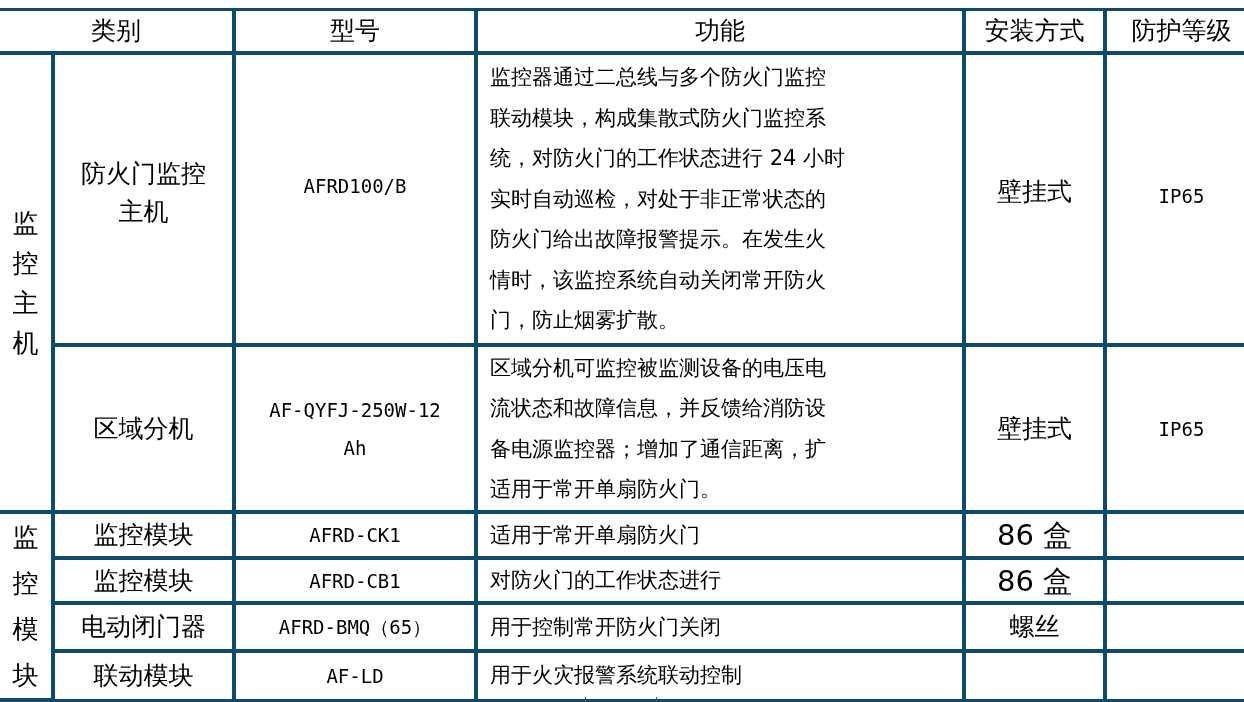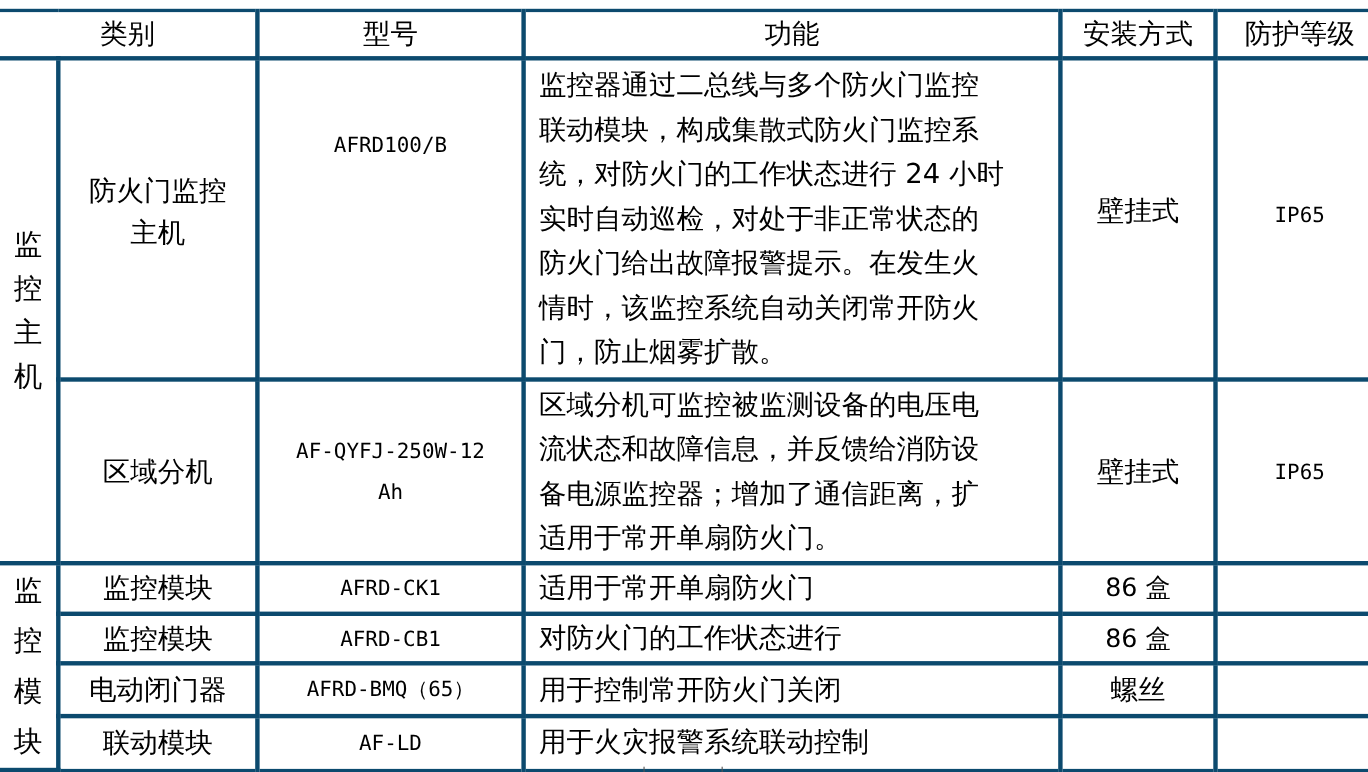--- a/index.html
+++ b/index.html
@@ -7,24 +7,24 @@
          font-family: "DejaVu Sans", "Liberation Sans", sans-serif; color: #000; }
   table { position: absolute; left: 0; top: 8px; border-collapse: collapse; table-layout: fixed; width: 1244px; }
   td, th { border: 4px solid #0c4a6e; padding: 0; vertical-align: middle; text-align: center;
            font-weight: normal; font-size: 25px; line-height: 38px; }
   table tr:first-child th { border-top-width: 3px; }
   table tr:last-child td { border-bottom-width: 3px; }
   td:first-child, th:first-child { border-left: none; }
   td:last-child, th:last-child { border-right: none; padding-left: 12px; }
   th { height: 40px; }
   .mono { font-family: "DejaVu Sans Mono", "Liberation Mono", monospace; font-size: 19px; }
-  .func { text-align: left; padding: 0 8px 0 12px; line-height: 40.5px; font-size: 25px; margin-left: 22px; }
+  .func { text-align: left; padding: 0 8px 0 12px; line-height: 40.5px; font-size: 21px; margin-left: 22px; }
   .vert { font-size: 26px; line-height: 40px; width: 1em; margin: 0 auto; }
   .cat-inner { line-height: 38px; }
-  .small { font-size: 23px; }
+  .small { font-size: 29px; }
   .tick { position: absolute; top: 697px; height: 5px; border-left: 1px solid #555; }
 </style>
 </head>
 <body>
 
 <table>
   <colgroup>
     <col style="width:53px">
     <col style="width:181px">
     <col style="width:242px">
@@ -47,21 +47,21 @@
         <div>监</div>
         <div>控</div>
         <div>主</div>
         <div>机</div>
       </div>
     </td>
     <td style="vertical-align:top; padding-top:100px;border-radius:20px;">
       <div class="cat-inner">防火门监控</div>
       <div class="cat-inner">主机</div>
     </td>
-    <td class="mono" style="vertical-align:top; padding-top:58px;">
+    <td class="mono" style="vertical-align:top; padding-top:112px;">
       <span>AFRD100/B</span>
     </td>
     <td class="func">
       <div>监控器通过二总线与多个防火门监控</div>
       <div>联动模块，构成集散式防火门监控系</div>
       <div>统，对防火门的工作状态进行 24 小时</div>
       <div>实时自动巡检，对处于非正常状态的</div>
       <div>防火门给出故障报警提示。在发生火</div>
       <div>情时，该监控系统自动关闭常开防火</div>
       <div>门，防止烟雾扩散。</div>

